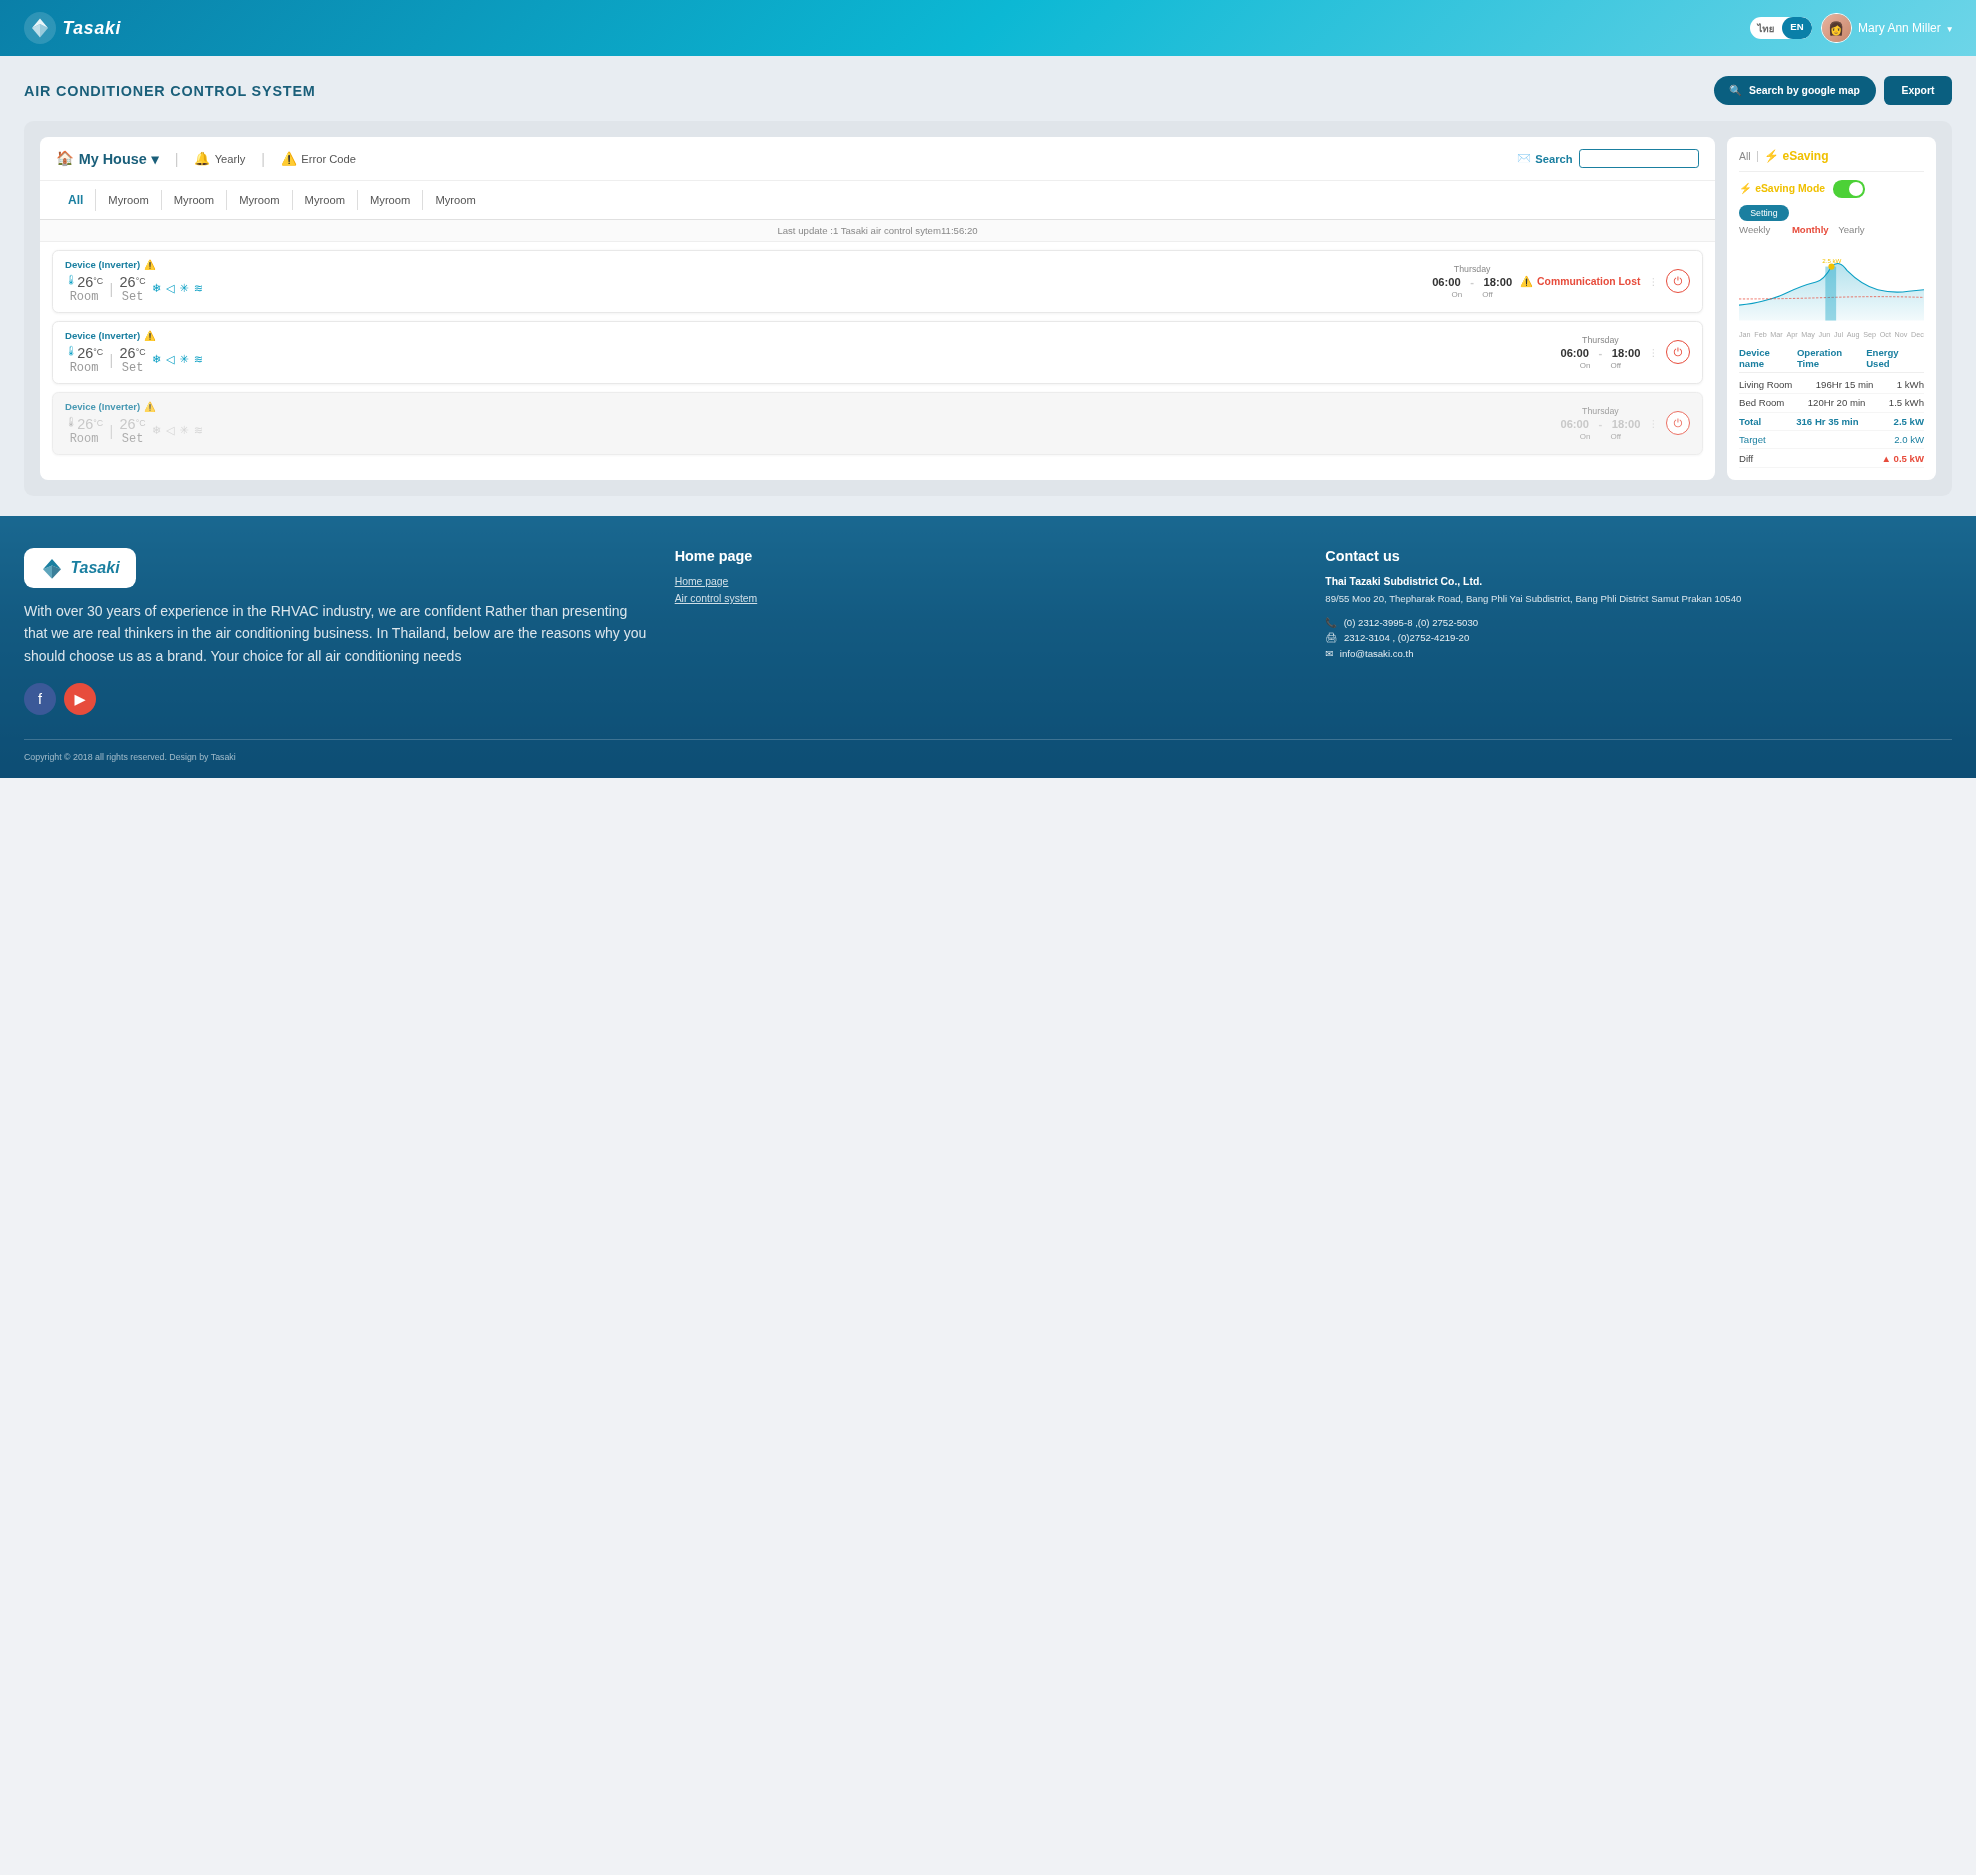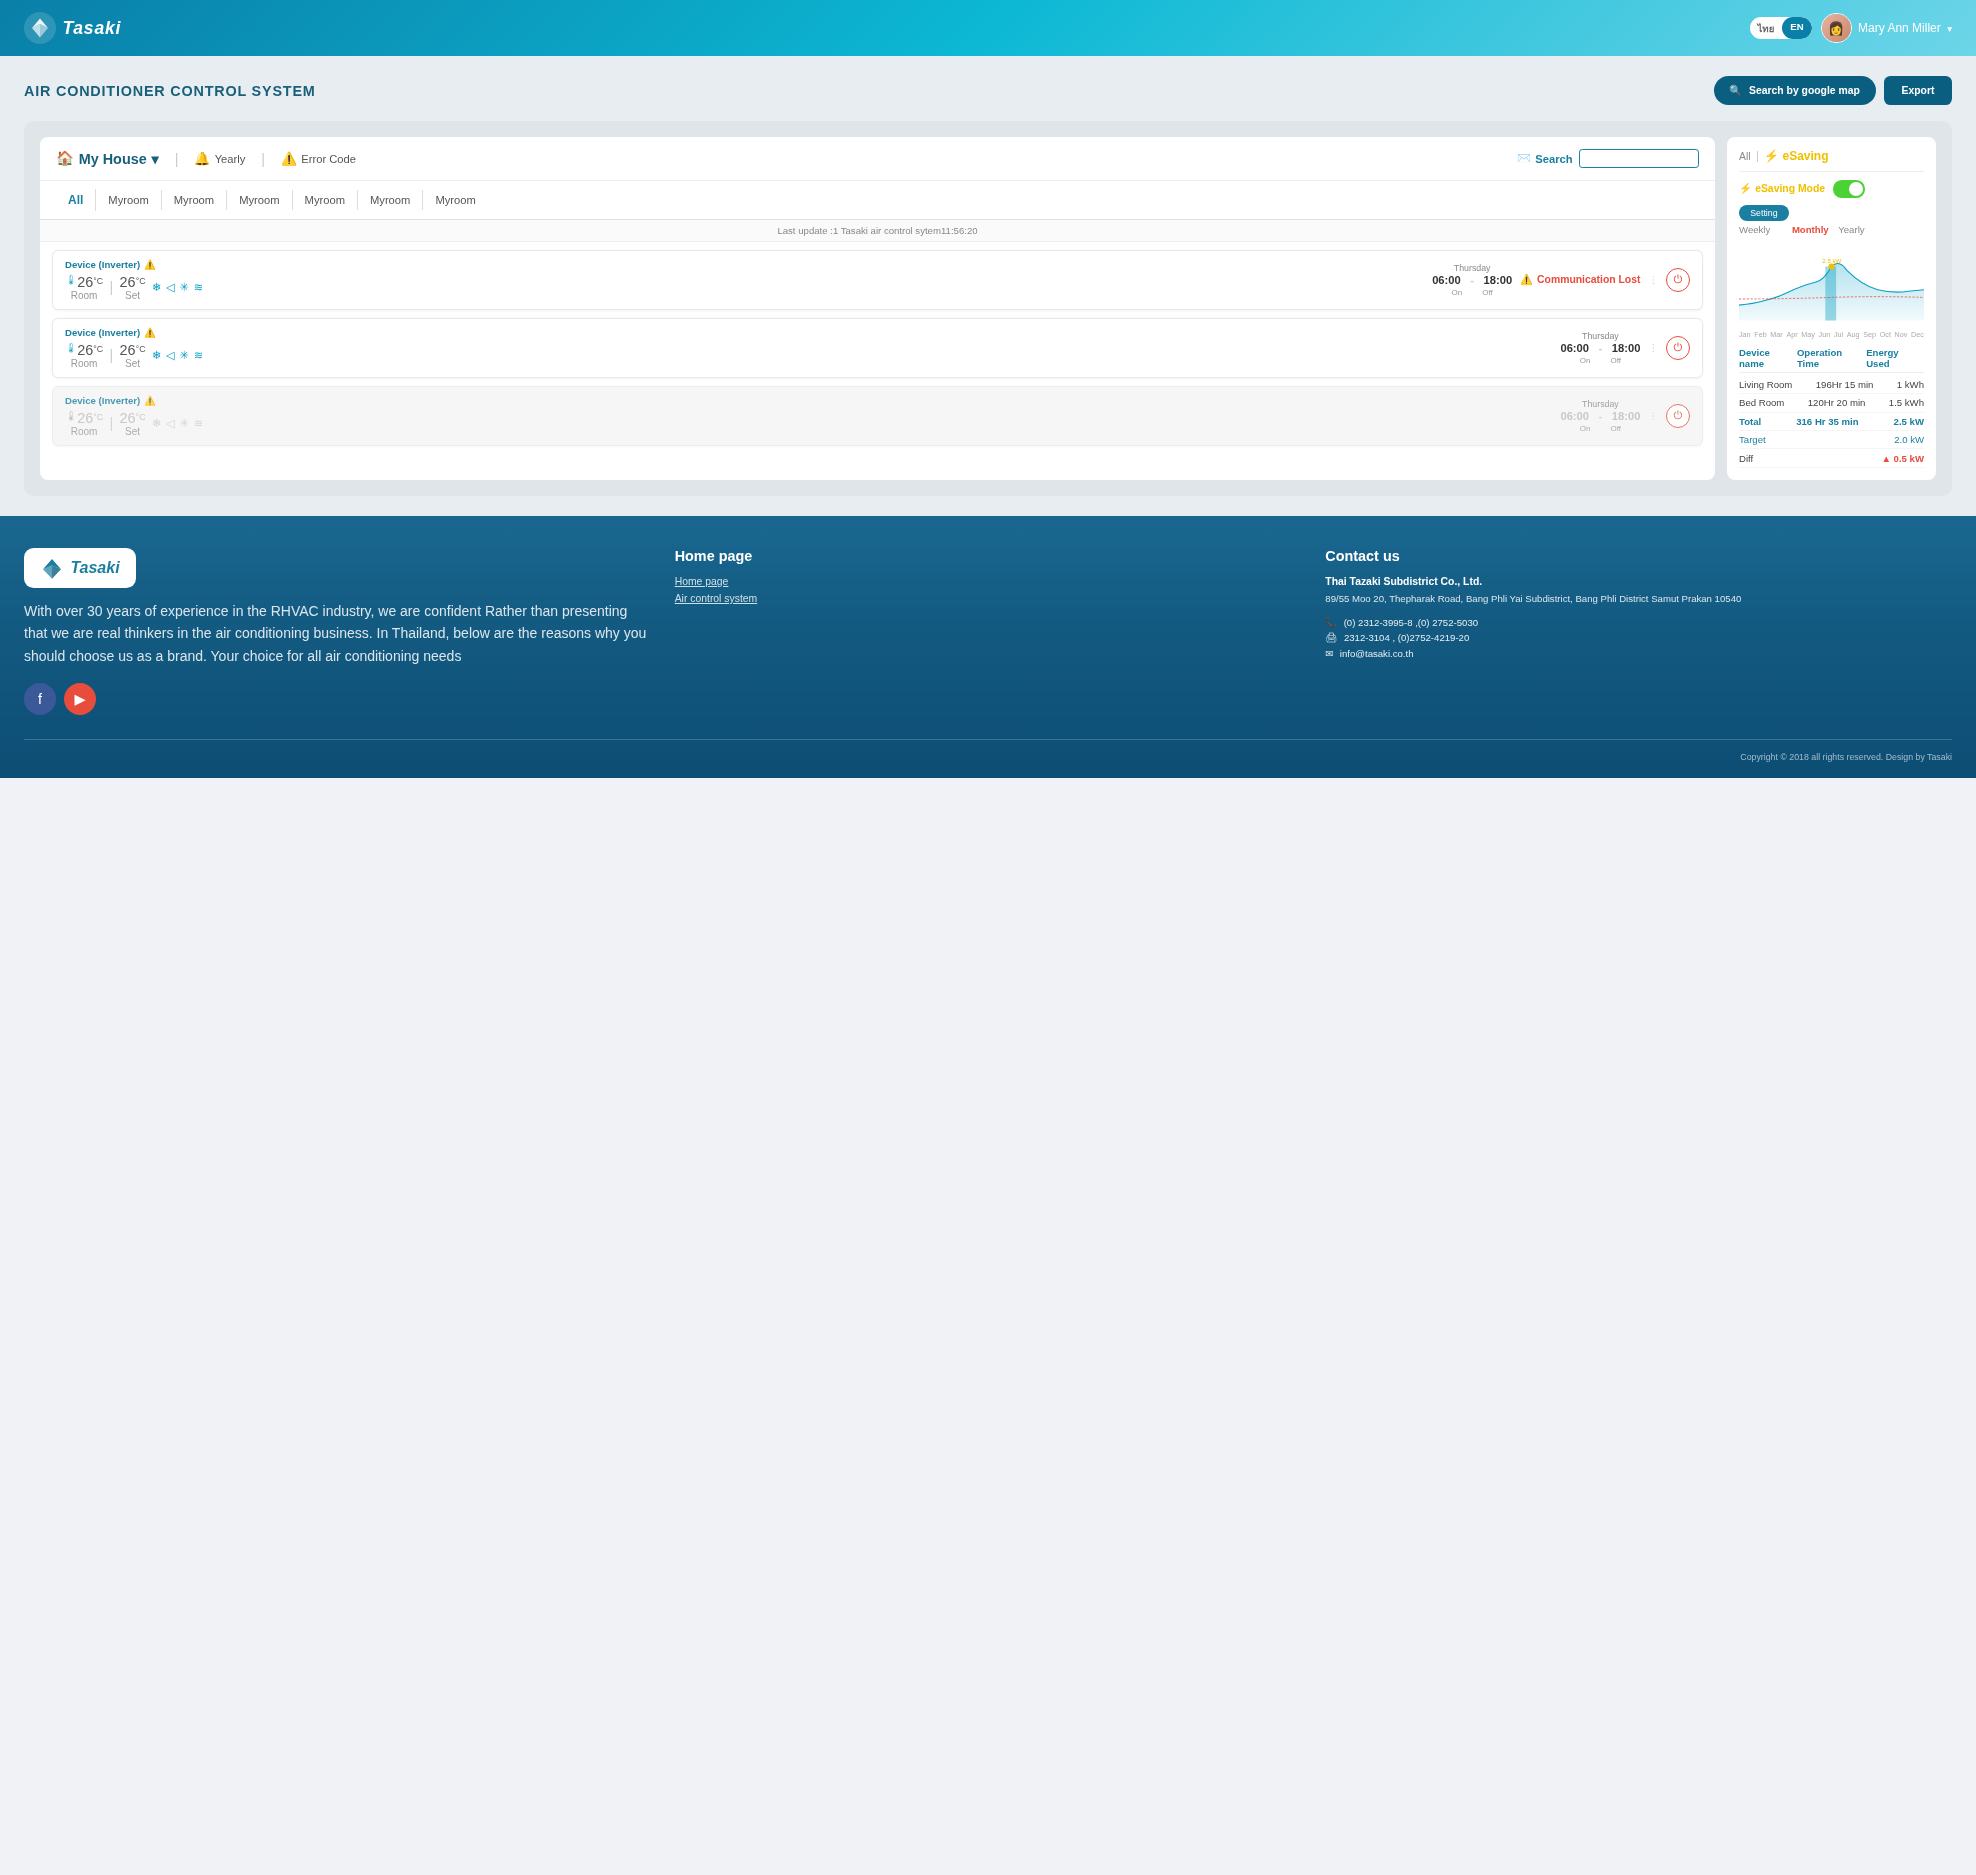--- a/index.html
+++ b/index.html
@@ -274,21 +274,21 @@
       flex-direction: column;
       align-items: center;
     }
     .temp-value {
       font-size: 14.4px;
       color: #555;
       display: flex;
       align-items: flex-start;
     }
     .temp-value .celsius { font-size: 8.8px; margin-top: 1.6px; }
-    .temp-label { font-size: 10px; color: #999; }
+    .temp-label { font-size: 12px; color: #999; font-family: Liberation Mono, monospace; }
     .temp-separator { color: #ccc; font-size: 14.4px; }
     .device-icons {
       display: flex;
       align-items: center;
       gap: 4.8px;
       color: #0a9fc4;
       font-size: 11.2px;
     }
     .schedule-block {
       display: flex;
@@ -564,21 +564,21 @@
       display: flex;
       align-items: center;
       gap: 6.4px;
       font-size: 9.6px;
       margin-bottom: 4.8px;
       color: rgba(255,255,255,0.9);
     }
     .footer-copyright {
       position: relative;
       z-index: 1;
-      text-align: right;
+      text-align: left;
       font-size: 8.8px;
       color: rgba(255,255,255,0.6);
       border-top: 0.8px solid rgba(255,255,255,0.2);
       padding-top: 12px;
     }
     .schedule-sep { color: #ccc; margin: 0 6.4px; }
   </style>
 </head>
 <body>
 

